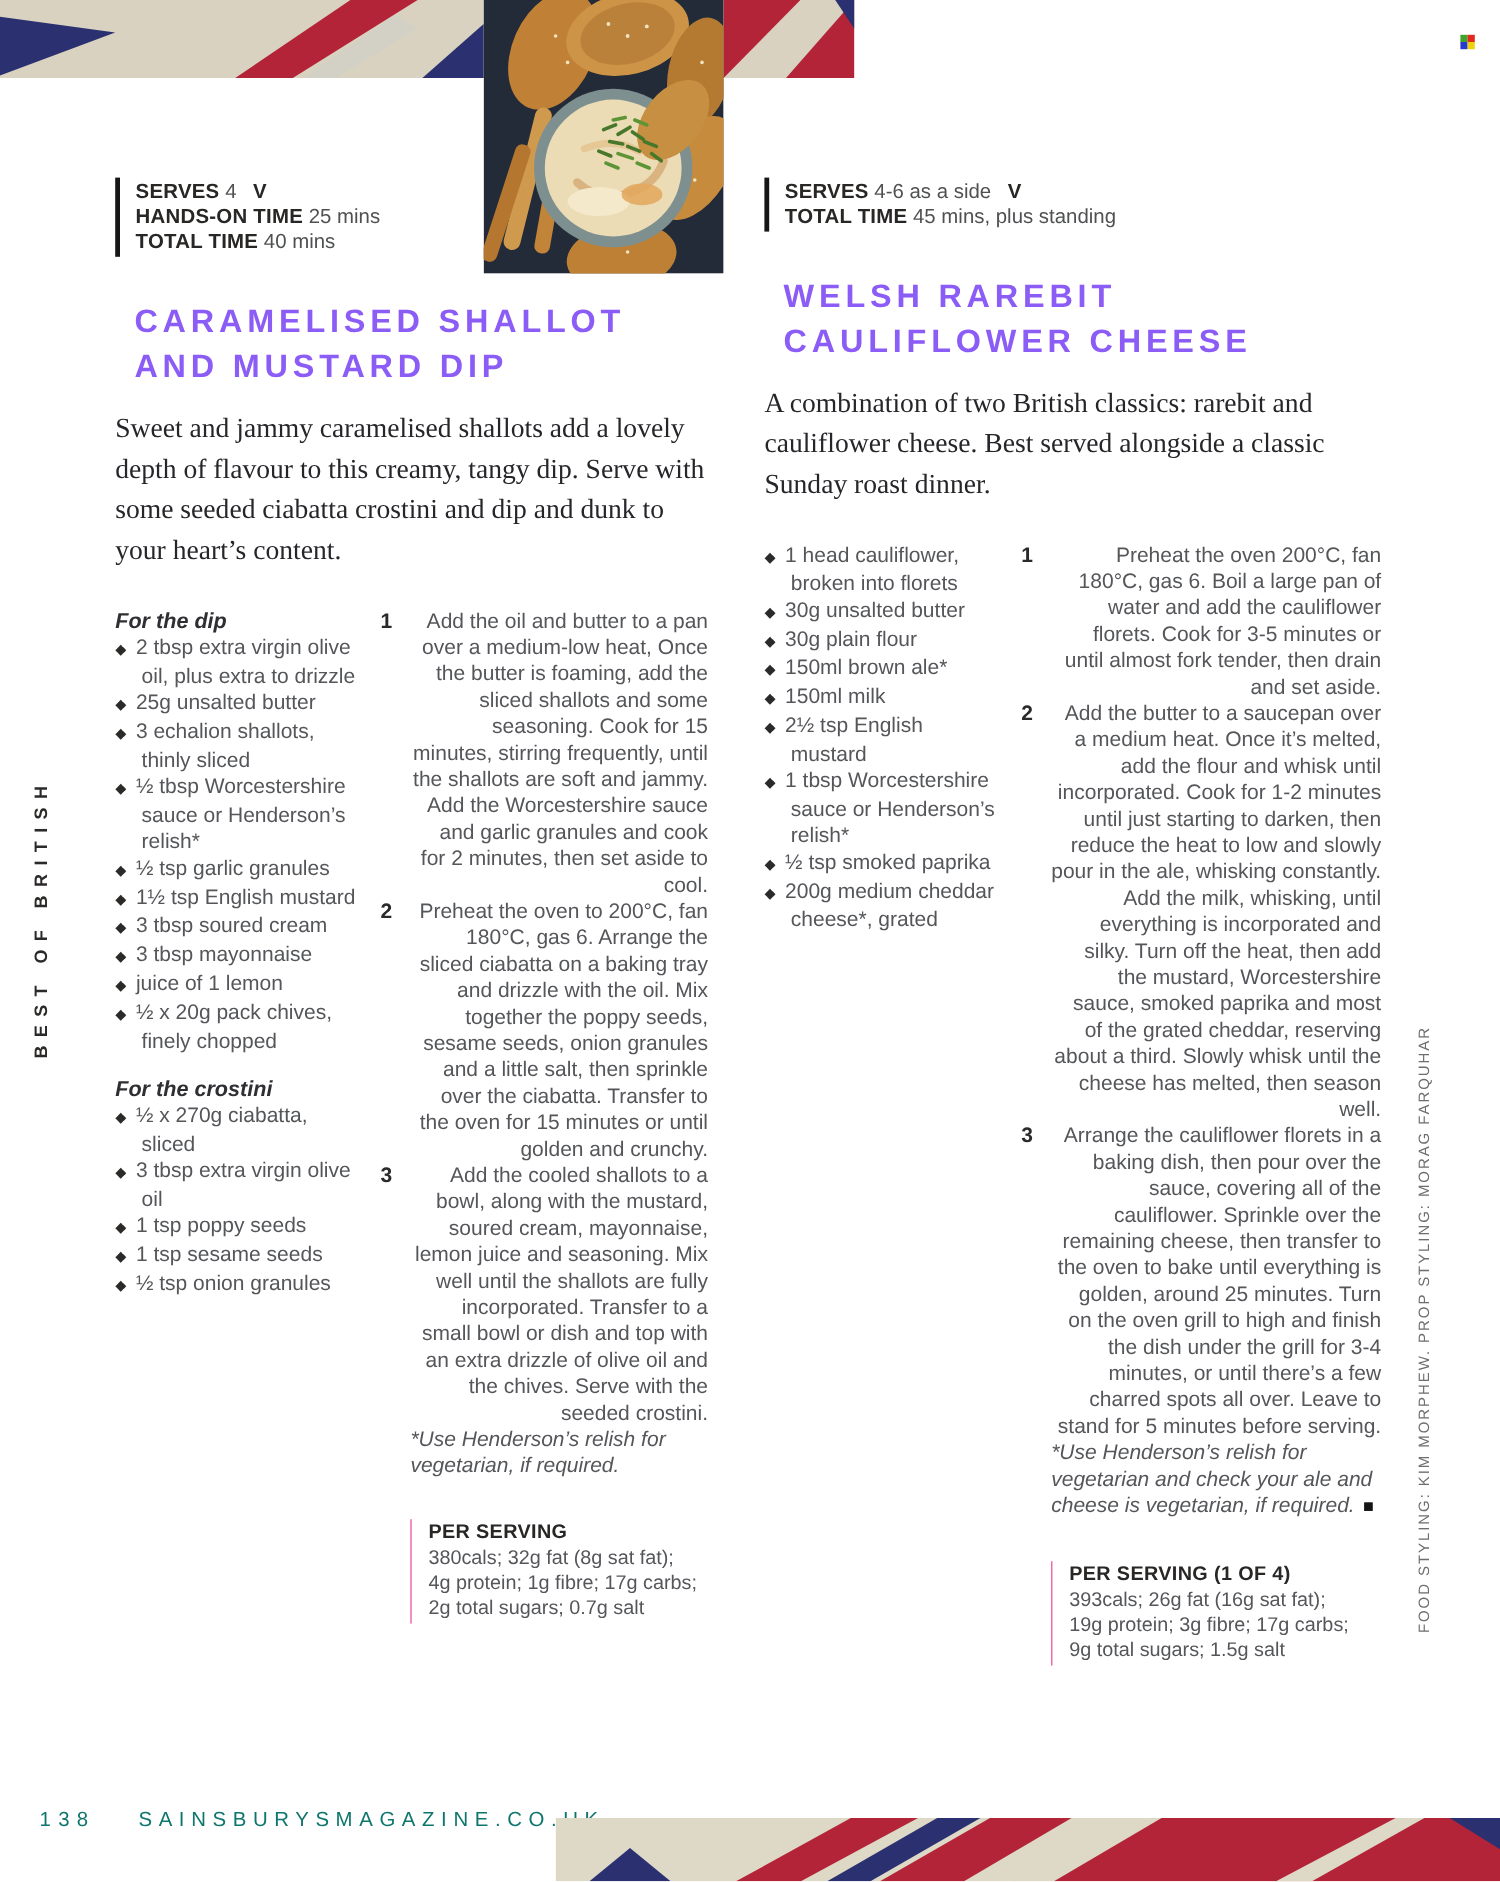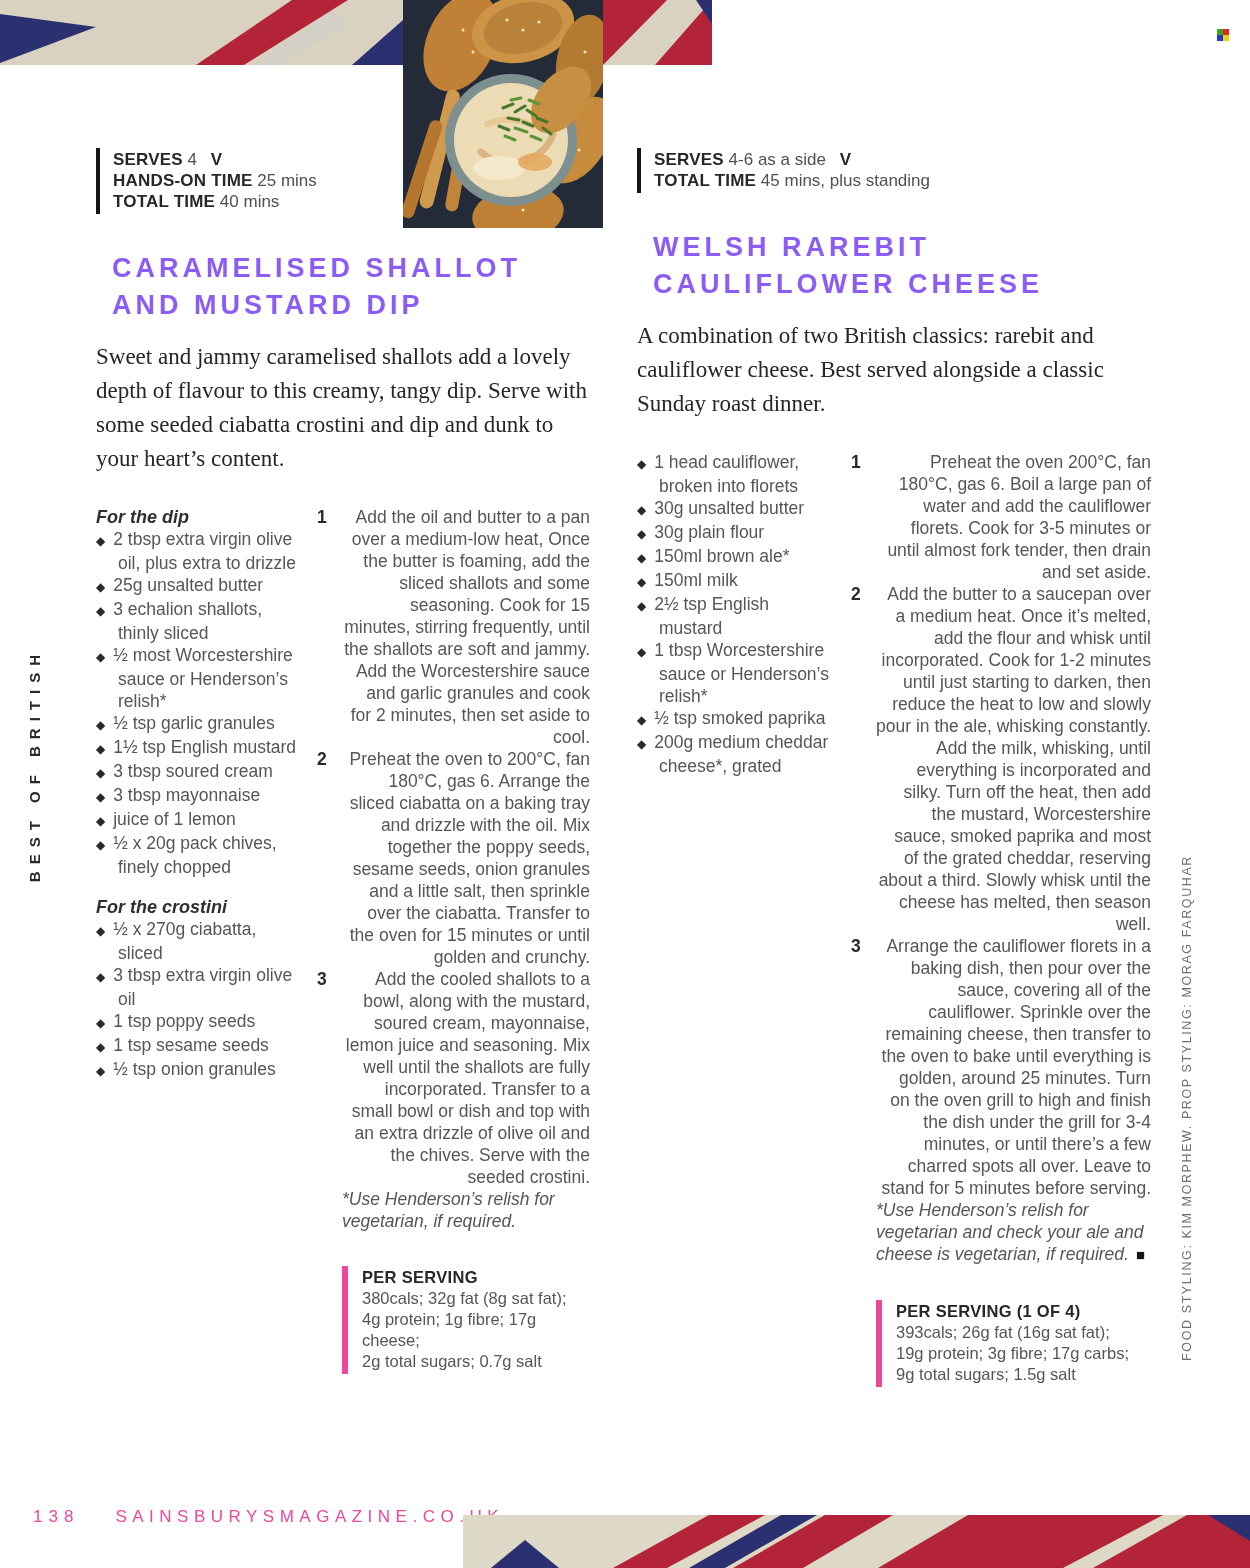--- a/index.html
+++ b/index.html
@@ -49,27 +49,27 @@
   .ing::before{content:"\25C6";font-size:12px;padding-right:8px;color:#2b2a29;}
 
   .steps{margin:0;padding:0;}
   .step{display:flex;}
   .step-num{flex:0 0 25px;font-weight:bold;color:#2b2a29;}
   .step-text{flex:1;text-align:right;}
 
   .footnote{font-style:italic;margin:0 0 0 25px;color:#55565a;}
   .end-marker{font-style:normal;color:#141414;font-size:15px;margin-left:7px;}
 
-  .per-serving{margin:34px 0 0 25px;border-left:6px solid #ec4899;padding:1px 0 2px 14px;
+  .per-serving{margin:34px 0 0 25px;border-left:1px solid #ec4899;padding:1px 0 2px 14px;
                font-size:16.5px;line-height:21px;color:#55565a;}
   .per-serving h4{margin:0;font-size:16.5px;font-weight:bold;letter-spacing:.3px;color:#282726;}
 
   
   .footer{position:absolute;left:33px;top:1507px;display:flex;align-items:baseline;
-          font-size:17px;color:#ec4899;}
+          font-size:17px;color:#0f766e;}
   .footer .pageno{letter-spacing:6px;margin-right:36px;}
   .footer .site{letter-spacing:5.5px;}
 </style>
 </head>
 <body>
 
 <div class="page">
 
   <div class="flag-top">
     <svg viewBox="0 0 712 65" preserveAspectRatio="none">
@@ -168,21 +168,21 @@
     <p class="intro">Sweet and jammy caramelised shallots add a lovely depth of flavour to this creamy, tangy dip. Serve with some seeded ciabatta crostini and dip and dunk to your heart’s content.</p>
 
     <div class="body">
       <div class="ingredients">
         <h3 class="ing-header">For the dip</h3>
         <div class="ing-list">
 
         <div class="ing">2 tbsp extra virgin olive oil, plus extra to drizzle</div>
             <div class="ing">25g unsalted butter</div>
             <div class="ing">3 echalion shallots, thinly sliced</div>
-            <div class="ing">½ most Worcestershire sauce or Henderson’s relish*</div>
+            <div class="ing">½ tbsp Worcestershire sauce or Henderson’s relish*</div>
             <div class="ing">½ tsp garlic granules</div>
             <div class="ing">1½ tsp English mustard</div>
             <div class="ing">3 tbsp soured cream</div>
             <div class="ing">3 tbsp mayonnaise</div>
             <div class="ing">juice of 1 lemon</div>
             <div class="ing">½ x 20g pack chives, finely chopped</div>
           </div>
         <h3 class="ing-header mt">For the crostini</h3>
         <div class="ing-list">
 
@@ -212,21 +212,21 @@
               <span class="step-text">Add the cooled shallots to a bowl, along with the mustard, soured cream, mayonnaise, lemon juice and seasoning. Mix well until the shallots are fully incorporated. Transfer to a small bowl or dish and top with an extra drizzle of olive oil and the chives. Serve with the seeded crostini.</span>
             </div>
           </div>
         <p class="footnote">*Use Henderson’s relish for vegetarian, if required.</p>
 
         <div class="per-serving">
           <h4>PER SERVING</h4>
           <div>
 
           <div class="ps-line">380cals; 32g fat (8g sat fat);</div>
-              <div class="ps-line">4g protein; 1g fibre; 17g cheese;</div>
+              <div class="ps-line">4g protein; 1g fibre; 17g carbs;</div>
               <div class="ps-line">2g total sugars; 0.7g salt</div>
             </div>
         </div>
       </div>
     </div>
   </section>
 
   <section class="recipe recipe-right">
     <header class="meta">
       <div>

